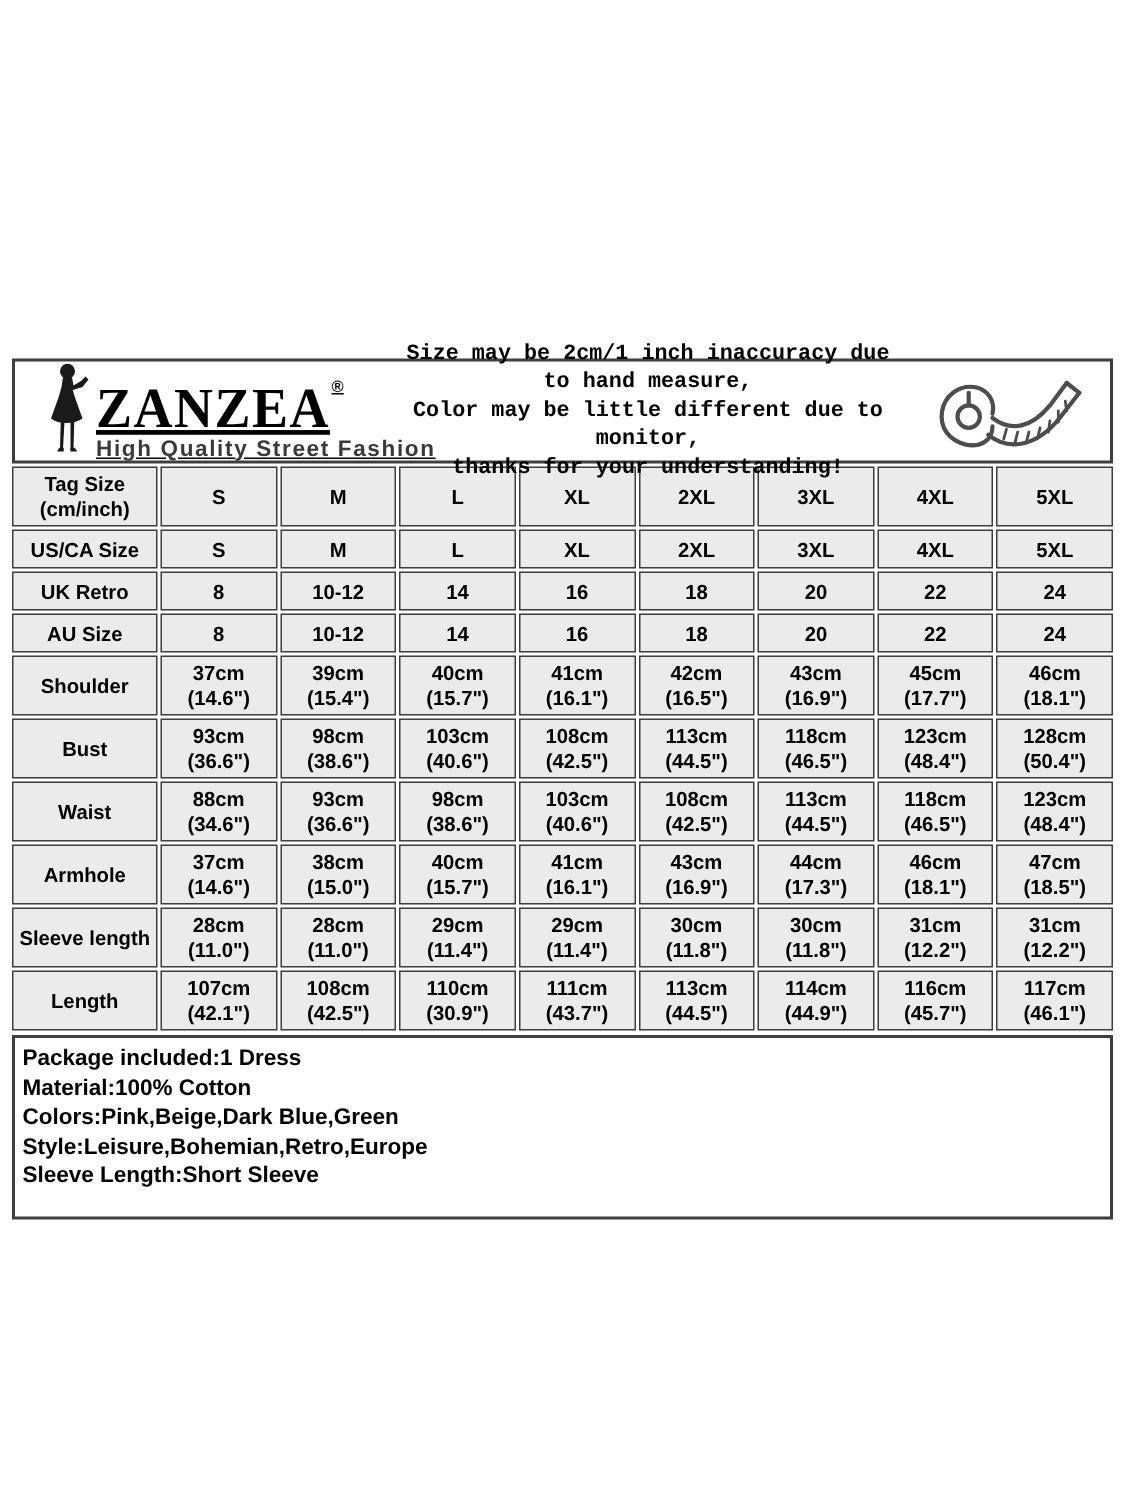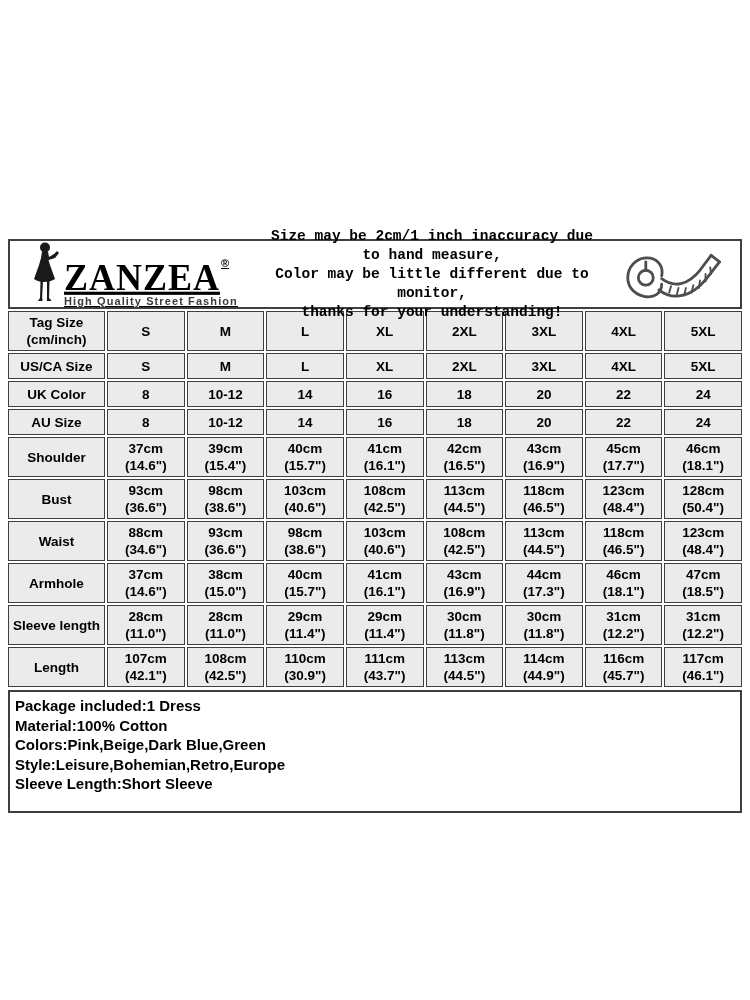--- a/index.html
+++ b/index.html
@@ -50,21 +50,21 @@
     line-height: 0.95;
     transform: scaleY(1.05);
   }
   .brand-reg {
     font-size: 11px;
     font-weight: bold;
     margin-left: 1px;
     margin-top: -2px;
   }
   .brand-tagline {
-    font-size: 11px;
+    font-size: 15px;
     font-weight: bold;
     letter-spacing: 1.1px;
     color: #3a3a3a;
     margin-top: 1px;
     white-space: nowrap;
   }
   .disclaimer {
     flex: 1;
     text-align: center;
     font-weight: bold;
@@ -197,21 +197,21 @@
             <td>S</td>
             <td>M</td>
             <td>L</td>
             <td>XL</td>
             <td>2XL</td>
             <td>3XL</td>
             <td>4XL</td>
             <td>5XL</td>
           </tr>
           <tr style="height: 26px;">
-            <td>UK Color</td>
+            <td>UK Retro</td>
             <td>8</td>
             <td>10-12</td>
             <td>14</td>
             <td>16</td>
             <td>18</td>
             <td>20</td>
             <td>22</td>
             <td>24</td>
           </tr>
           <tr style="height: 26px;">

